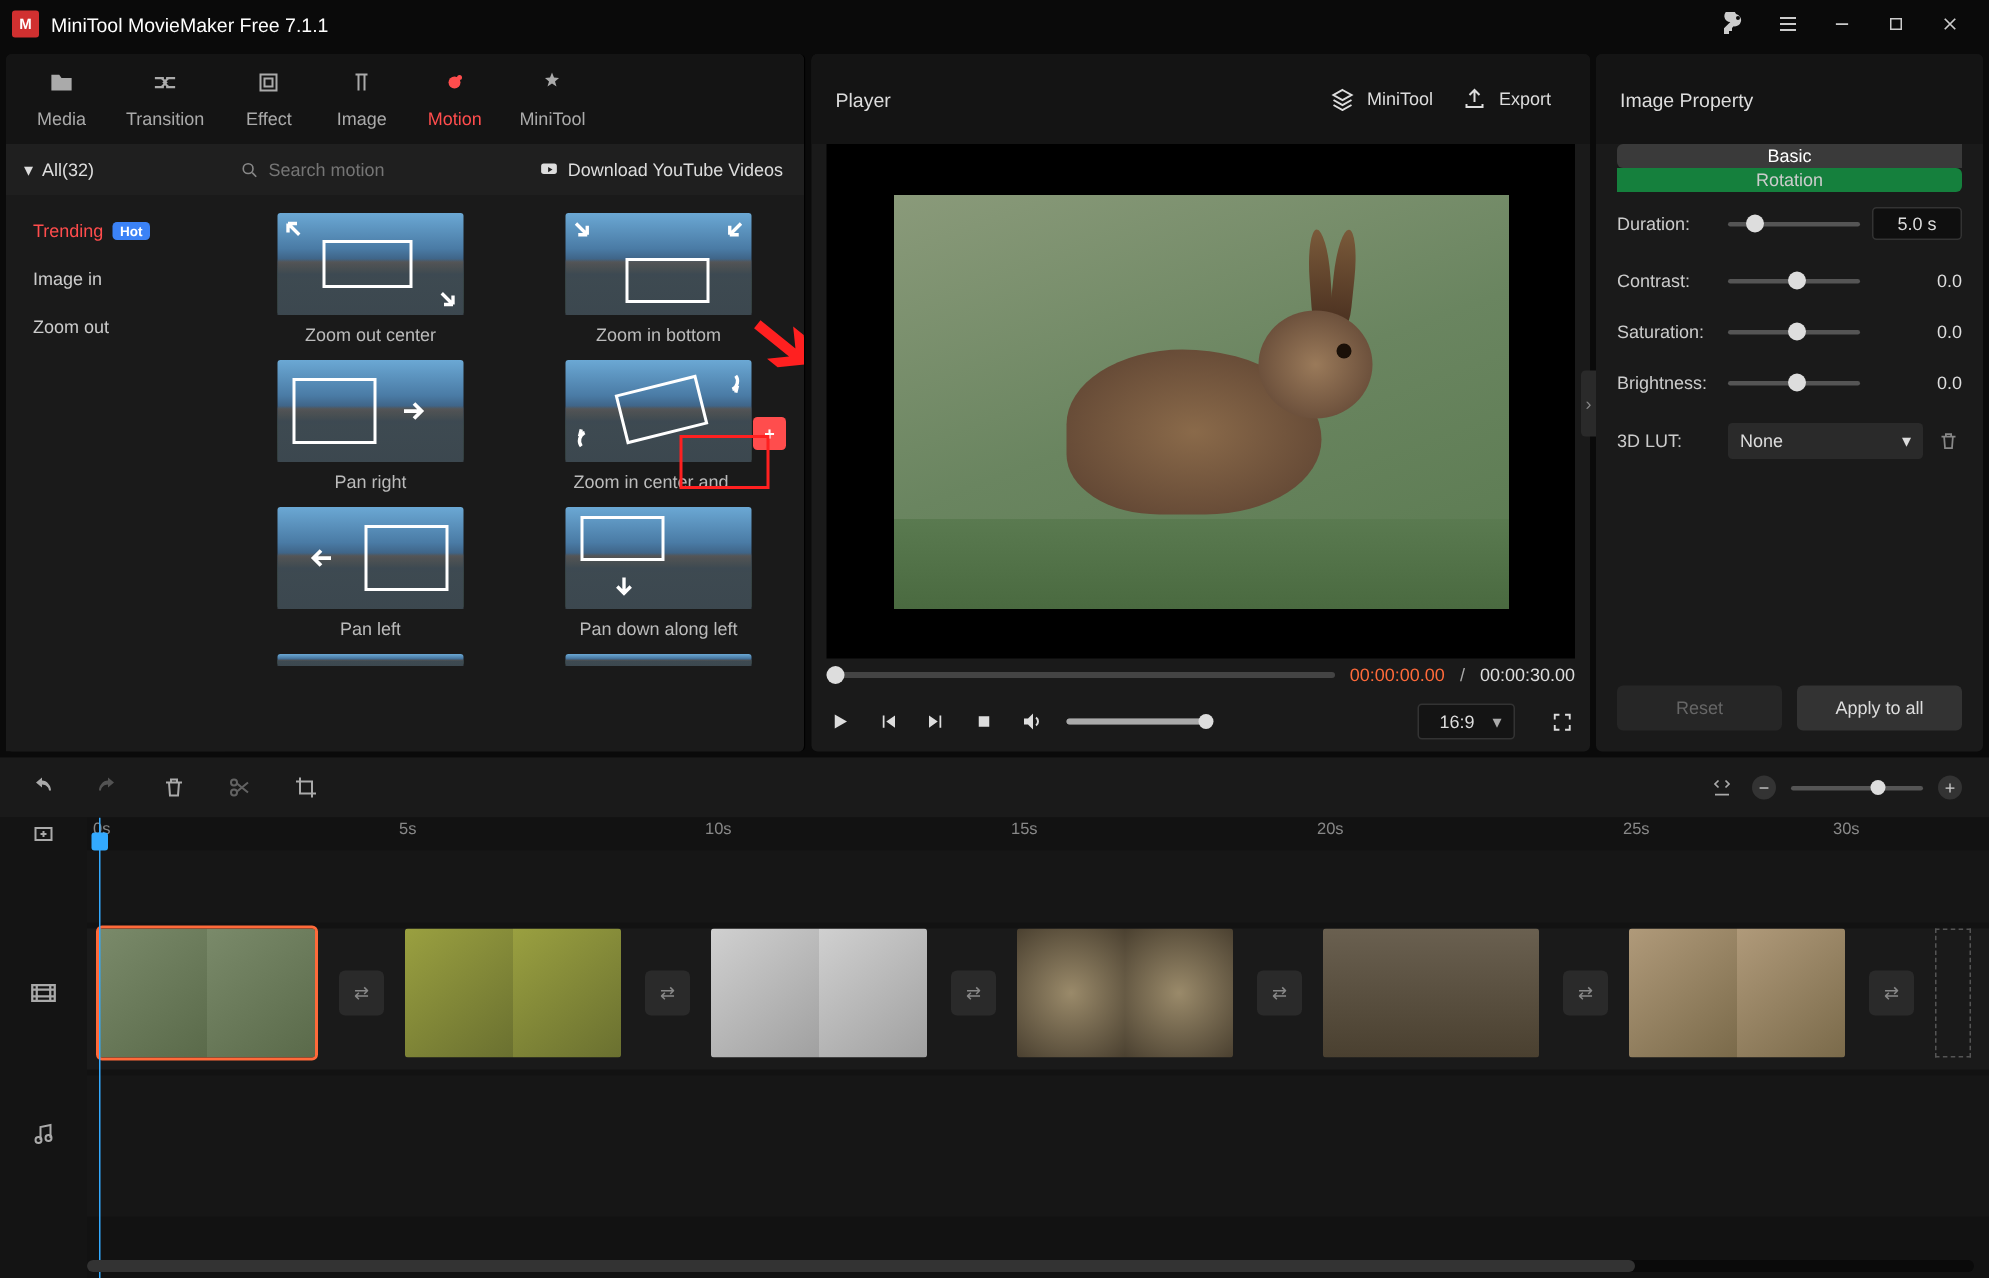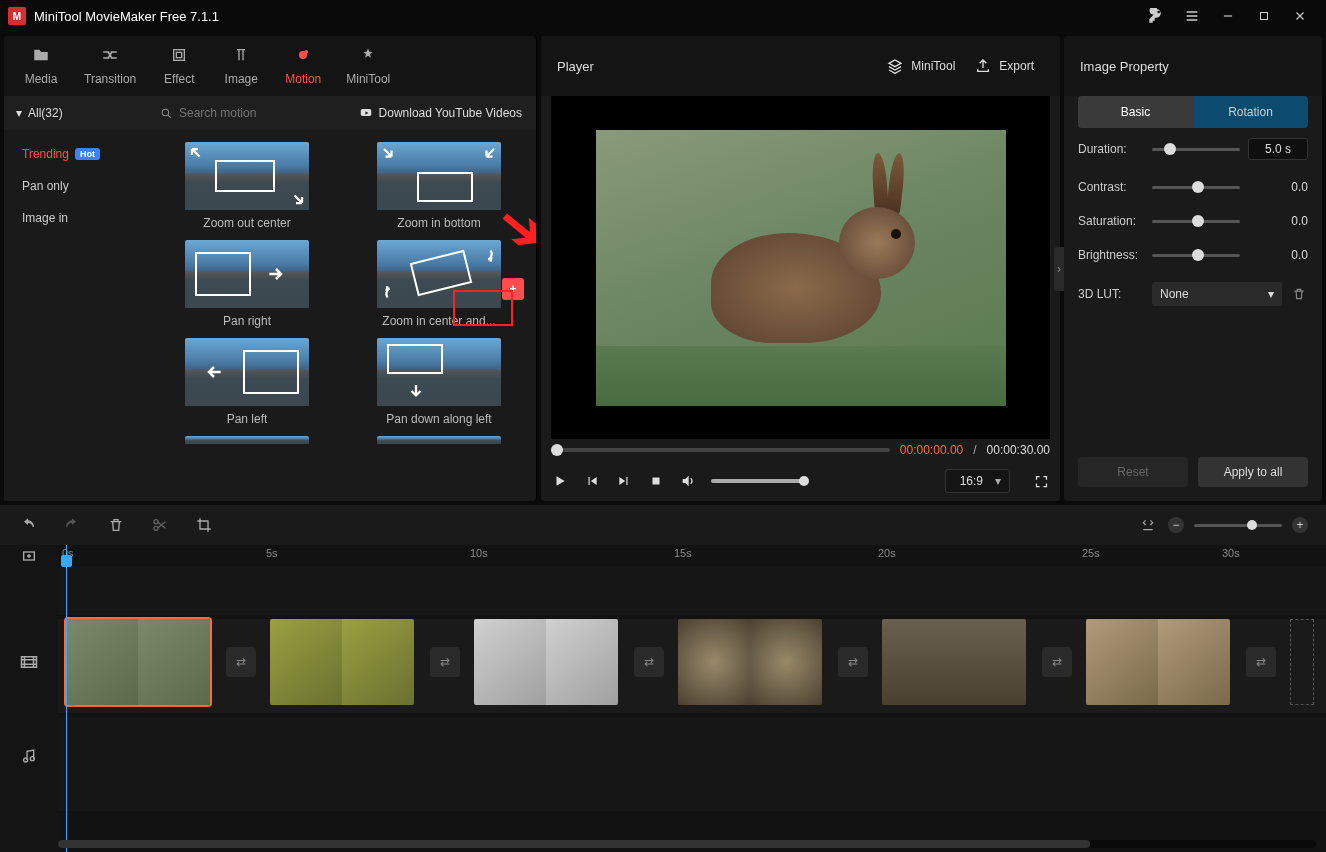--- a/index.html
+++ b/index.html
@@ -75,22 +75,22 @@
 .cicon { width:18px; height:18px; display:flex; align-items:center; justify-content:center; color:#ddd; cursor:pointer;}
 .vol-track { width:94px; height:4px; background:#555; border-radius:2px; position:relative;}
 .vol-fill { position:absolute; left:0; top:0; bottom:0; width:100%; background:#aaa; border-radius:2px;}
 .vol-handle{ position:absolute; right:-4px; top:-3px; width:10px; height:10px; background:#ddd; border-radius:50%;}
 .aspect-sel { margin-left:auto; background:#141414; border:1px solid #333; color:#ddd; padding:4px 26px 4px 14px; border-radius:3px; position:relative; cursor:pointer;}
 .aspect-sel::after { content:"▾"; position:absolute; right:8px; top:4px; color:#aaa;}
 .fs-icon { margin-left:8px;}
 
 
 .prop-header { height:60px; display:flex; align-items:center; padding:0 16px; color:#ddd; font-size:13px;background:#141414; border-radius:4px 4px 0 0;}
-.prop-tabs { height: 32px; display:flex; margin:0 14px 10px;}
-.ptab { flex:1; display:flex; align-items:center; justify-content:center; background:#0c4a6e; color:#ccc; cursor:pointer; font-size:12px;}
+.prop-tabs { height: 32px; display:flex; margin:0 14px 10px;flex-direction:column;}
+.ptab { flex:1; display:flex; align-items:center; justify-content:center; background:#15803d; color:#ccc; cursor:pointer; font-size:12px;}
 .ptab.active { background:#3a3a3a; color:#fff;}
 .ptab:first-child { border-radius:4px 0 0 4px;}
 .ptab:last-child { border-radius:0 4px 4px 0;}
 .prop-body { flex:1; padding: 0 14px; display:flex; flex-direction:column; gap:20px;}
 .prow { display:flex; align-items:center; gap:8px;}
 .plabel { width:66px; color:#ccc; font-size:12px;}
 .pslider { flex:1; height:3px; background:#555; border-radius:2px; position:relative;}
 .phandle { position:absolute; top:-5px; width:12px; height:12px; background:#ddd; border-radius:50%;}
 .pval { width:60px; text-align:right; color:#ddd; font-size:12px;}
 .pval.box { background:#0f0f0f; border:1px solid #333; padding:3px 6px; border-radius:3px; text-align:center;}
@@ -243,24 +243,24 @@
       </div>
     </div>
 
     <div class="motion-content">
       <div class="sidebar-cats">
         <div class="cat-item active">
           <span>Trending</span>
           <span class="hot-badge">Hot</span>
         </div>
         <div class="cat-item">
-            <span>Pan only</span>
+            <span>Image in</span>
           </div>
         <div class="cat-item">
-            <span>Image in</span>
+            <span>Zoom out</span>
           </div>
       </div>
 
       <div class="motion-grid">
 
         <div class="motion-item">
           <div class="motion-thumb">
             <div class="frame" style="left:30px;top:18px;width:60px;height:32px;"></div>
             <svg class="thumb-arrow" style="left:4px;top:4px;" viewBox="0 0 24 24" stroke="#fff" stroke-width="3" fill="none">
                 <path d="M14 14L4 4M4 4h8M4 4v8"></path>

